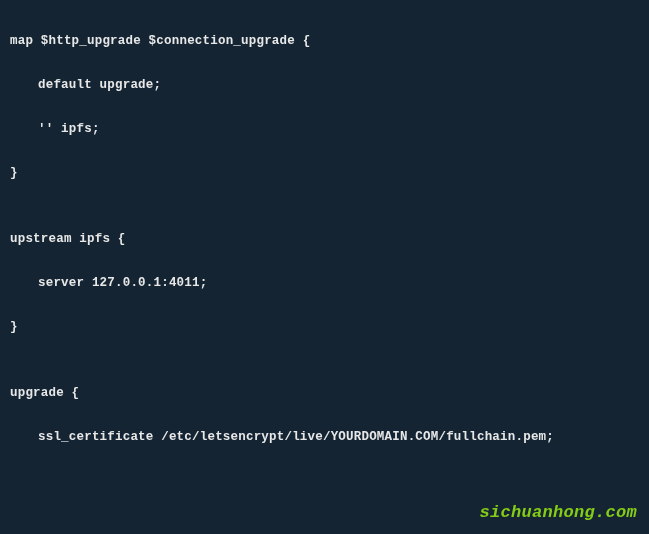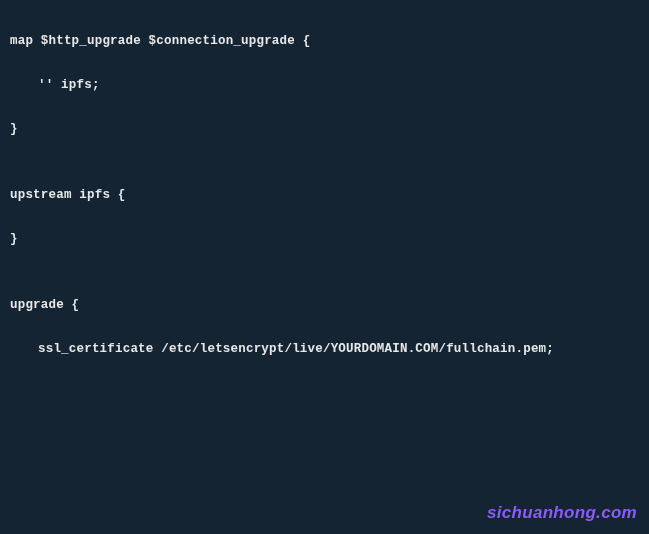--- a/index.html
+++ b/index.html
@@ -21,40 +21,42 @@
   .code {
     padding: 8px 10px 0 10px;
     white-space: pre;
     font-weight: bold;
     letter-spacing: 0.2px;
   }
   .watermark {
     position: absolute;
     right: 12px;
     bottom: 10px;
-    color: #8b5cf6;
-    font-family: Liberation Sans, sans-serif;
+    color: #84cc16;
+    font-family: Liberation Mono, monospace;
     font-style: italic;
     font-weight: bold;
     font-size: 17px;
     letter-spacing: 0.3px;
   }
   .line { display: block; }
   .i1 { padding-left: 28px; }
   .i2 { padding-left: 56px; }
 </style>
 </head>
 <body>
 
 <div class="code">
 <span class="line">map $http_upgrade $connection_upgrade {</span>
+<span class="line i1">default upgrade;</span>
 <span class="line i1">'' ipfs;</span>
 <span class="line">}</span>
 <span class="line"></span>
 <span class="line">upstream ipfs {</span>
+<span class="line i1">server 127.0.0.1:4011;</span>
 <span class="line">}</span>
 <span class="line"></span>
 <span class="line">upgrade {</span>
 <span class="line i1">ssl_certificate /etc/letsencrypt/live/YOURDOMAIN.COM/fullchain.pem;</span>
 
 
 
 <span class="line i2"></span>
 
 

